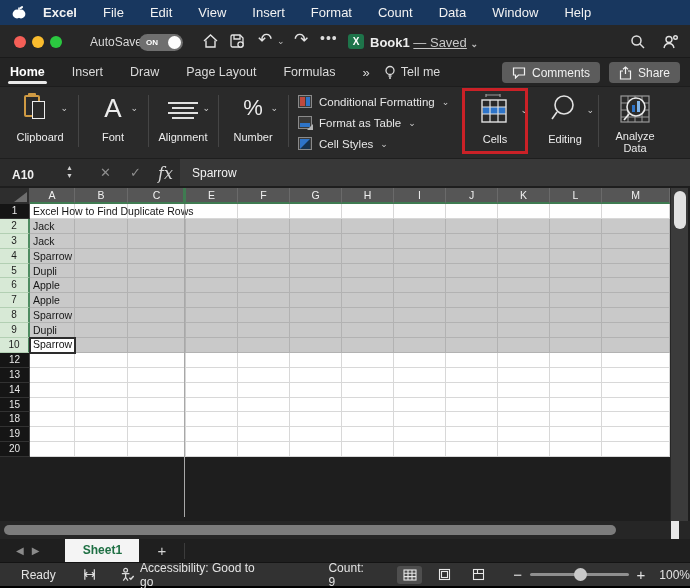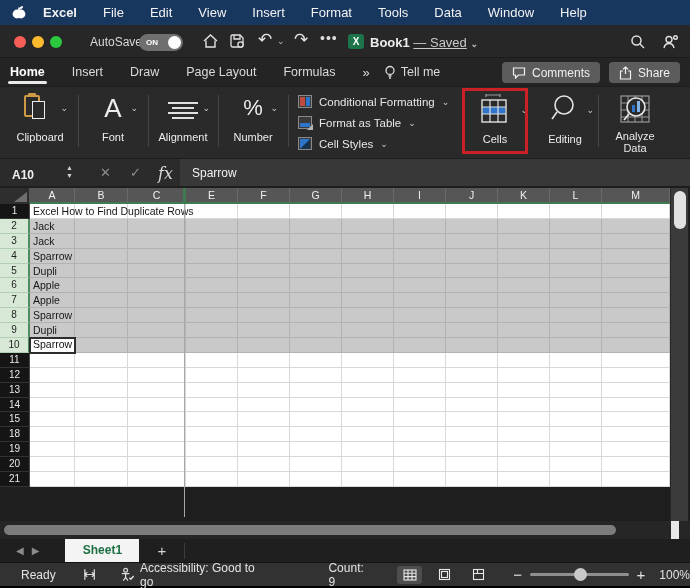--- a/index.html
+++ b/index.html
@@ -131,21 +131,21 @@
     <rect x="6.2" y="2.5" width="1.6" height="4" fill="#fff"></rect>
     <ellipse cx="9.3" cy="2.6" rx="2" ry="1.1" fill="#fff" transform="rotate(-35 9.3 2.6)"></ellipse>
   </svg>
   <div id="menu-items" style="display:flex">
       <div class="menu-item app">Excel</div>
       <div class="menu-item">File</div>
       <div class="menu-item">Edit</div>
       <div class="menu-item">View</div>
       <div class="menu-item">Insert</div>
       <div class="menu-item">Format</div>
-      <div class="menu-item">Tools</div>
+      <div class="menu-item">Count</div>
       <div class="menu-item">Data</div>
       <div class="menu-item">Window</div>
       <div class="menu-item">Help</div>
     </div>
 </div>
 
 <div class="band" id="titlebar">
   <div class="light" style="left:14px;background:#f55f57"></div>
   <div class="light" style="left:32px;background:#fabc2e"></div>
   <div class="light" style="left:50px;background:#2bc840"></div>
@@ -500,35 +500,20 @@
         <div class="cell sel" style="width: 52px;"></div>
         <div class="cell sel" style="width: 52px;"></div>
         <div class="cell sel" style="width: 52px;"></div>
         <div class="cell sel" style="width: 52px;"></div>
         <div class="cell sel" style="width: 52px;"></div>
         <div class="cell sel" style="width: 52px;"></div>
         <div class="cell sel" style="width: 52px;"></div>
         <div class="cell sel" style="width: 68px;"></div>
       </div>
       <div class="grow">
-        <div class="row-h">11</div>
-        <div class="cell" style="width: 45px;"></div>
-        <div class="cell" style="width: 53px;"></div>
-        <div class="cell" style="width: 58px;"></div>
-        <div class="cell" style="width: 52px;"></div>
-        <div class="cell" style="width: 52px;"></div>
-        <div class="cell" style="width: 52px;"></div>
-        <div class="cell" style="width: 52px;"></div>
-        <div class="cell" style="width: 52px;"></div>
-        <div class="cell" style="width: 52px;"></div>
-        <div class="cell" style="width: 52px;"></div>
-        <div class="cell" style="width: 52px;"></div>
-        <div class="cell" style="width: 68px;"></div>
-      </div>
-      <div class="grow">
         <div class="row-h">12</div>
         <div class="cell" style="width: 45px;"></div>
         <div class="cell" style="width: 53px;"></div>
         <div class="cell" style="width: 58px;"></div>
         <div class="cell" style="width: 52px;"></div>
         <div class="cell" style="width: 52px;"></div>
         <div class="cell" style="width: 52px;"></div>
         <div class="cell" style="width: 52px;"></div>
         <div class="cell" style="width: 52px;"></div>
         <div class="cell" style="width: 52px;"></div>
@@ -606,35 +591,20 @@
         <div class="cell" style="width: 52px;"></div>
         <div class="cell" style="width: 52px;"></div>
         <div class="cell" style="width: 52px;"></div>
         <div class="cell" style="width: 52px;"></div>
         <div class="cell" style="width: 52px;"></div>
         <div class="cell" style="width: 52px;"></div>
         <div class="cell" style="width: 68px;"></div>
       </div>
       <div class="grow">
         <div class="row-h">20</div>
-        <div class="cell" style="width: 45px;"></div>
-        <div class="cell" style="width: 53px;"></div>
-        <div class="cell" style="width: 58px;"></div>
-        <div class="cell" style="width: 52px;"></div>
-        <div class="cell" style="width: 52px;"></div>
-        <div class="cell" style="width: 52px;"></div>
-        <div class="cell" style="width: 52px;"></div>
-        <div class="cell" style="width: 52px;"></div>
-        <div class="cell" style="width: 52px;"></div>
-        <div class="cell" style="width: 52px;"></div>
-        <div class="cell" style="width: 52px;"></div>
-        <div class="cell" style="width: 68px;"></div>
-      </div>
-      <div class="grow">
-        <div class="row-h">21</div>
         <div class="cell" style="width: 45px;"></div>
         <div class="cell" style="width: 53px;"></div>
         <div class="cell" style="width: 58px;"></div>
         <div class="cell" style="width: 52px;"></div>
         <div class="cell" style="width: 52px;"></div>
         <div class="cell" style="width: 52px;"></div>
         <div class="cell" style="width: 52px;"></div>
         <div class="cell" style="width: 52px;"></div>
         <div class="cell" style="width: 52px;"></div>
         <div class="cell" style="width: 52px;"></div>

